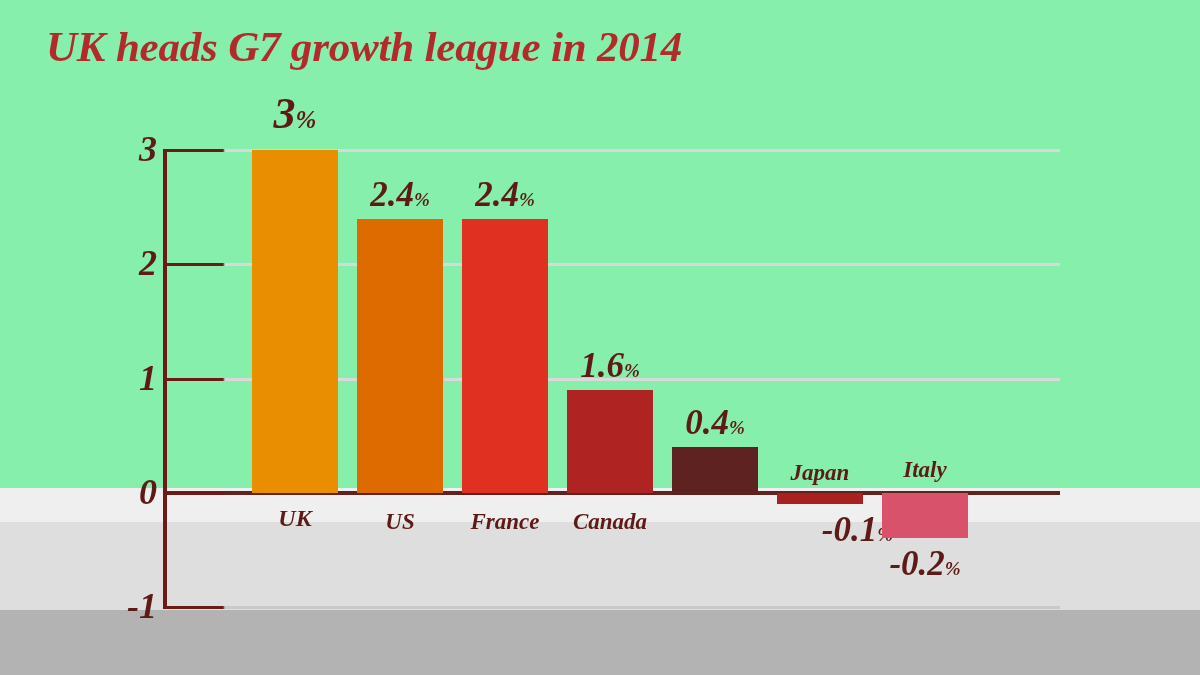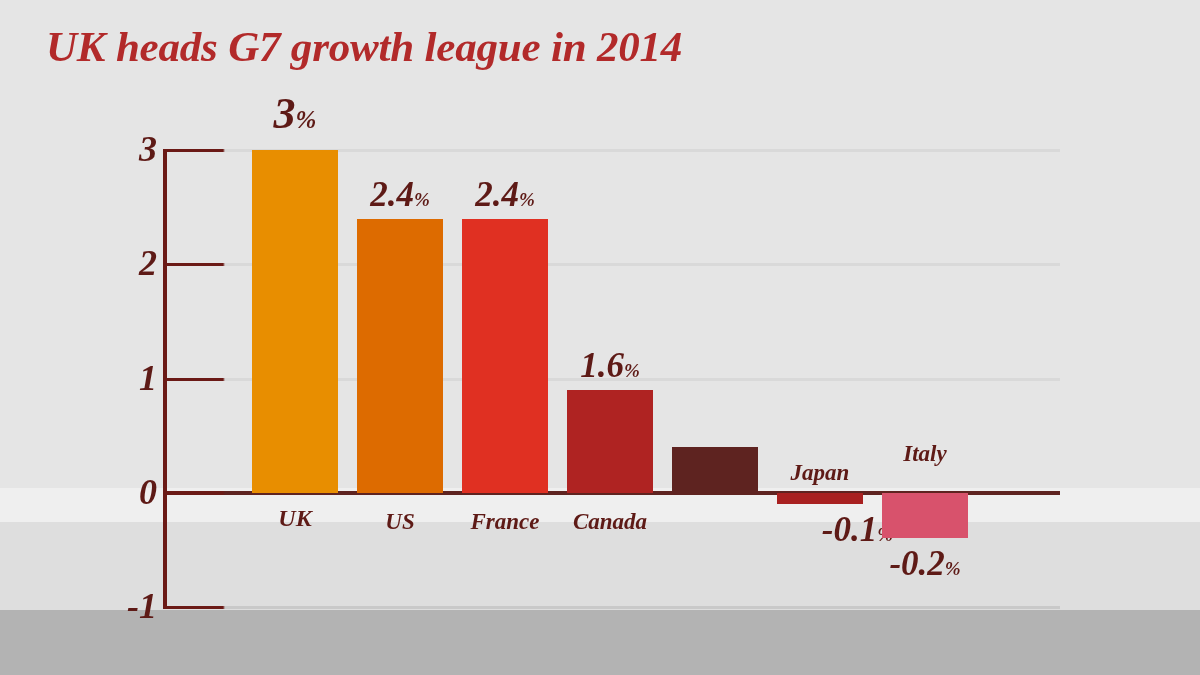--- a/index.html
+++ b/index.html
@@ -8,21 +8,21 @@
     background: #ffffff;
   }
   body {
     font-family: "Liberation Serif", "DejaVu Serif", serif;
   }
   #stage {
     position: relative;
     width: 1200px;
     height: 675px;
     overflow: hidden;
-    background: #e5e5e5;
+    background: #86efac;
   }
 
   
   .band {
     position: absolute;
     left: 0;
     width: 1200px;
   }
   #band-light  { top: 488px; height: 34px;  background: #efefef; }
   #band-mid    { top: 522px; height: 88px;  background: #dedede; }
@@ -156,21 +156,22 @@
       <div class="bar" style="left: 357px; top: 218.55px; width: 86px; height: 274.2px; background: rgb(221, 107, 0);"></div>
       <div class="value-label" style="left: 327px; width: 146px; top: 176.55px;"><span class="num">2.4</span><span class="pct">%</span></div>
       <div class="cat-label" style="left: 327px; width: 146px; top: 509.75px;">US</div>
       <div class="bar" style="left: 462px; top: 218.55px; width: 86px; height: 274.2px; background: rgb(224, 48, 34);"></div>
       <div class="value-label" style="left: 432px; width: 146px; top: 176.55px;"><span class="num">2.4</span><span class="pct">%</span></div>
       <div class="cat-label" style="left: 432px; width: 146px; top: 509.75px;">France</div>
       <div class="bar" style="left: 567px; top: 389.925px; width: 86px; height: 102.825px; background: rgb(175, 35, 34);"></div>
       <div class="value-label" style="left: 537px; width: 146px; top: 347.925px;"><span class="num">1.6</span><span class="pct">%</span></div>
       <div class="cat-label" style="left: 537px; width: 146px; top: 509.75px;">Canada</div>
       <div class="bar" style="left: 672px; top: 447.05px; width: 86px; height: 45.7px; background: rgb(94, 35, 32);"></div>
+      <div class="value-label" style="left: 642px; width: 146px; top: 405.05px;"><span class="num">0.4</span><span class="pct">%</span></div>
       <div class="bar" style="left: 777px; top: 492.75px; width: 86px; height: 11.425px; background: rgb(168, 32, 32);"></div>
       <div class="value-label" style="left: 747px; width: 146px; top: 512.175px; text-align: right;"><span class="num">-0.1</span><span class="pct">%</span></div>
       <div class="cat-label" style="left: 747px; width: 146px; top: 460.75px; font-family: Liberation Serif, serif;">Japan</div>
       <div class="bar" style="left: 882px; top: 492.75px; width: 86px; height: 45.7px; background: rgb(216, 82, 108);"></div>
       <div class="value-label" style="left: 852px; width: 146px; top: 546.45px;"><span class="num">-0.2</span><span class="pct">%</span></div>
-      <div class="cat-label" style="left: 852px; width: 146px; top: 442px;">Italy</div>
+      <div class="cat-label" style="left: 852px; width: 146px; top: 458px;">Italy</div>
     </div>
 
 </div>
 
 </body></html>

